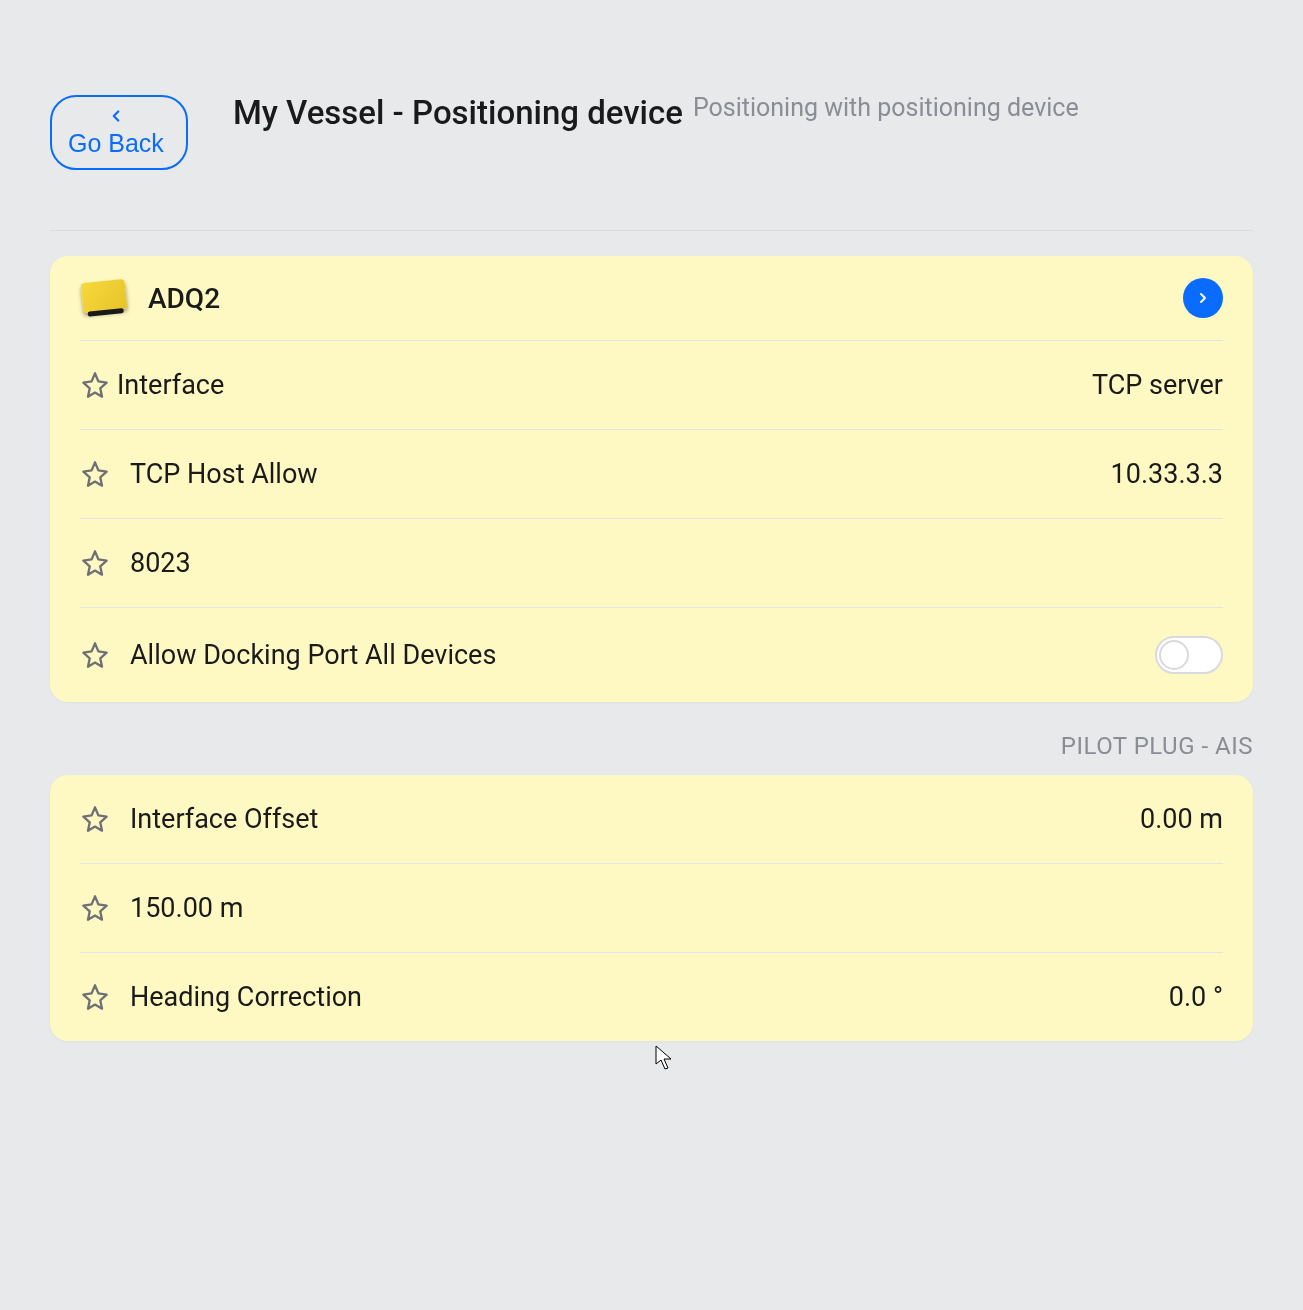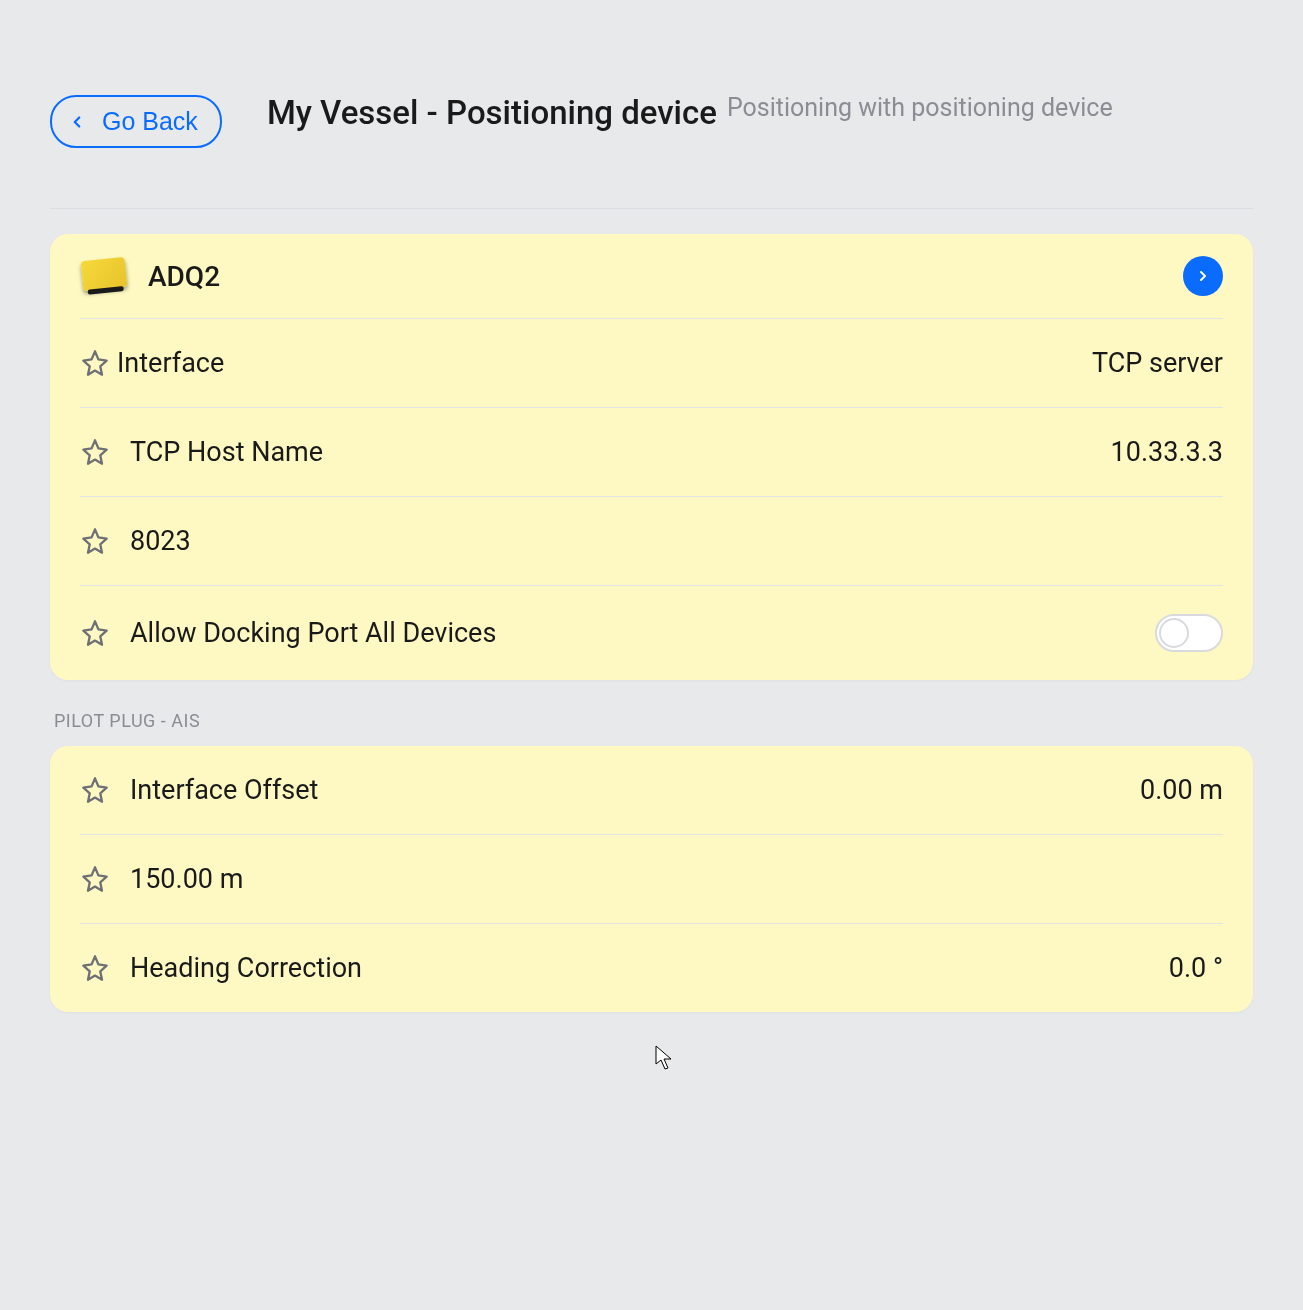--- a/index.html
+++ b/index.html
@@ -26,23 +26,24 @@
   .go-back-btn {
     border: 2px solid #0a6cff;
     color: #0a6cff;
     background: transparent;
     border-radius: 26px;
     padding: 10px 22px 10px 16px;
     font-size: 25px;
     font-weight: 500;
     display: inline-flex;
     align-items: center;
-    gap: 16px;
+    gap: 4px;
     cursor: pointer;
     flex-shrink: 0;
+    flex-direction: column;
   }
   .go-back-btn svg {
     width: 18px;
     height: 18px;
   }
   .title-block {
     display: flex;
     flex-direction: row;
     gap: 10px;
     margin-top: -2px;
@@ -178,25 +179,26 @@
     position: absolute;
     left: 2px;
     top: 2px;
     width: 30px;
     height: 30px;
     background: #fff;
     border: 2px solid #d9dadd;
     border-radius: 50%;
   }
   .section-label {
-    font-size: 18px;
+    font-size: 24px;
     color: #8a8d93;
     font-weight: 400;
     letter-spacing: 0.5px;
     margin: 27px 0 15px 4px;
+    text-align: right;
   }
   .cursor {
     position: absolute;
     left: 655px;
     top: 1045px;
     pointer-events: none;
   }
   .cursor svg {
     width: 20px;
     height: 26px;
@@ -247,21 +249,21 @@
       <div class="row-label">Interface</div>
       <div class="row-value">TCP server</div>
     </div>
 
     <div class="card-row">
       <div class="star-btn">
         <svg viewBox="0 0 24 24">
             <path d="M12 2l2.9 6.9L22 10l-5.5 4.8L18 22l-6-3.5L6 22l1.5-7.2L2 10l7.1-1.1L12 2z" stroke-linejoin="round"></path>
           </svg>
       </div>
-      <div class="row-label">TCP Host Name</div>
+      <div class="row-label">TCP Host Allow</div>
       <div class="row-value">10.33.3.3</div>
     </div>
 
     <div class="card-row">
       <div class="star-btn">
         <svg viewBox="0 0 24 24">
             <path d="M12 2l2.9 6.9L22 10l-5.5 4.8L18 22l-6-3.5L6 22l1.5-7.2L2 10l7.1-1.1L12 2z" stroke-linejoin="round"></path>
           </svg>
       </div>
       <div class="row-value">8023</div>

